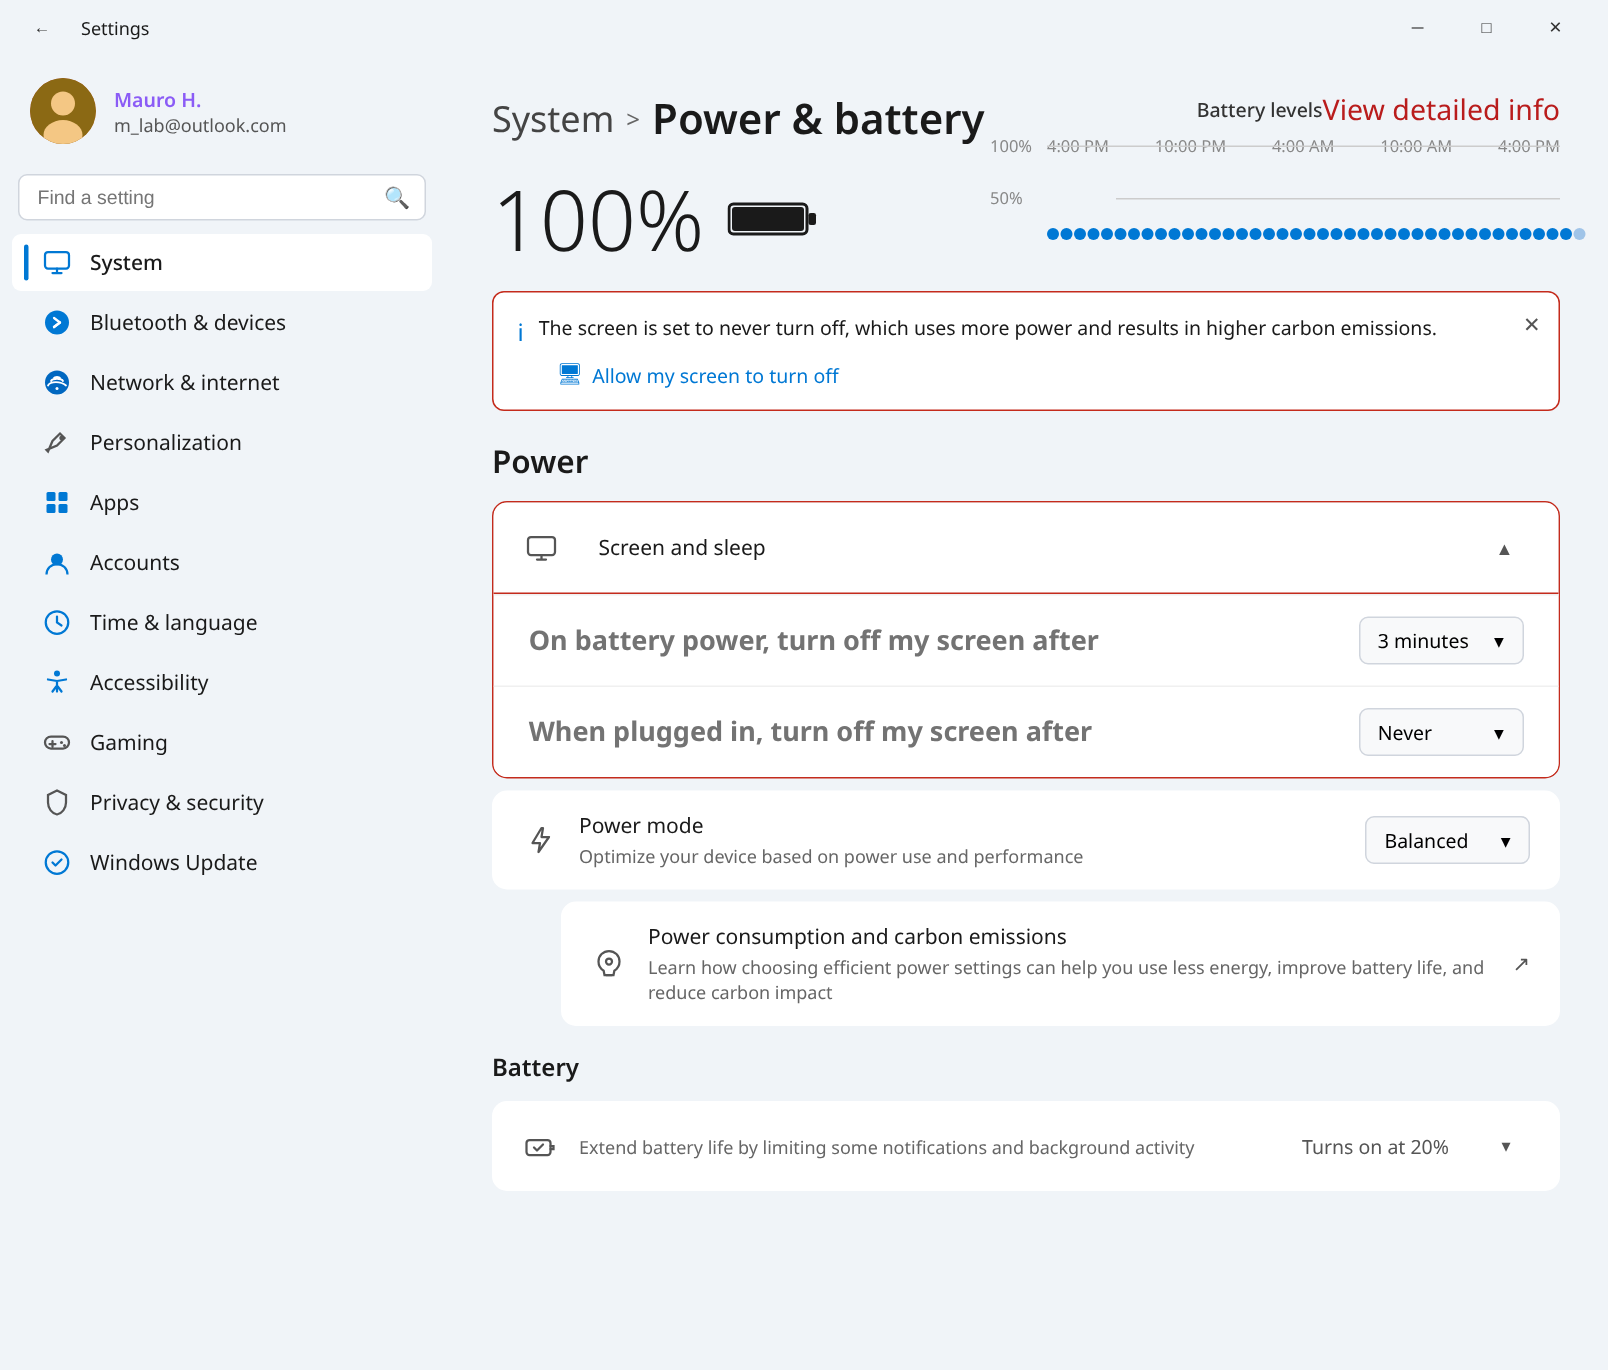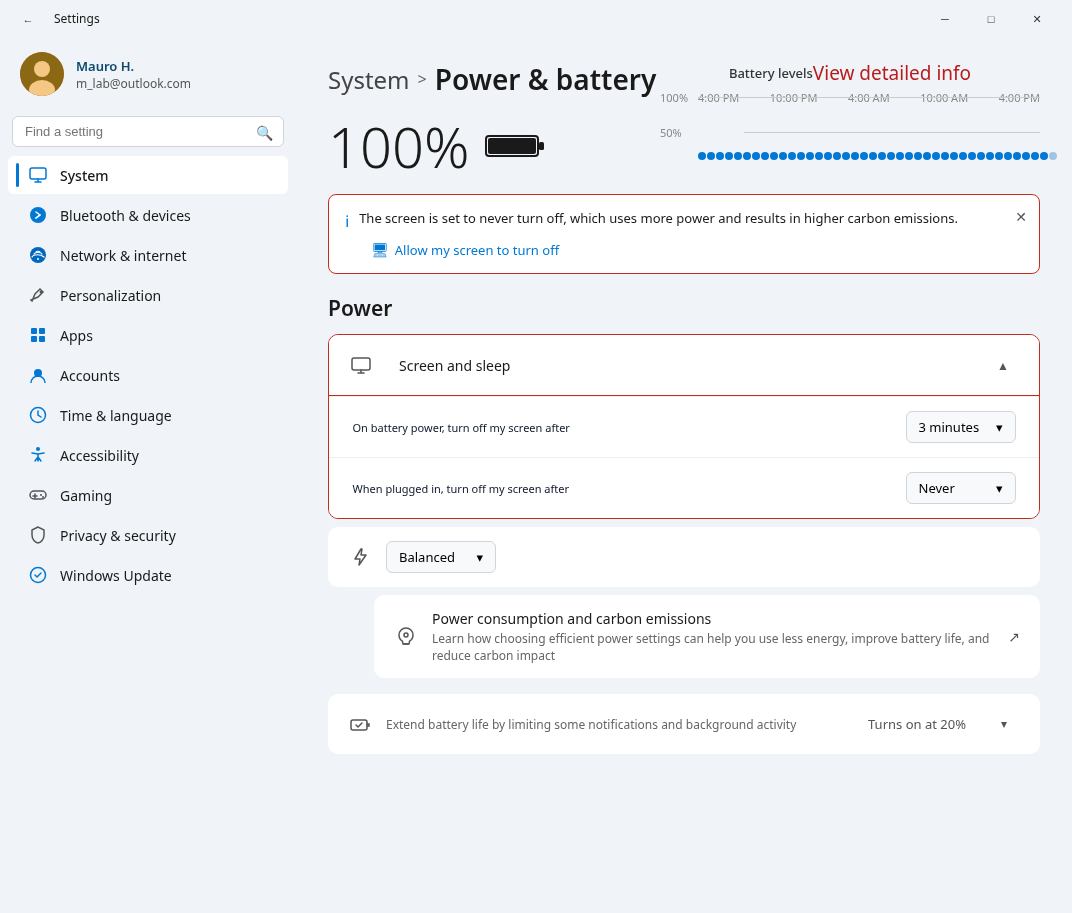--- a/index.html
+++ b/index.html
@@ -79,21 +79,21 @@
       display: flex;
       align-items: center;
       justify-content: center;
       font-size: 20px;
       color: white;
       flex-shrink: 0;
       overflow: hidden;
     }
     .avatar svg { width: 44px; height: 44px; }
     .user-info { display: flex; flex-direction: column; }
-    .user-name { font-size: 13px; font-weight: 600; color: #0c4a6e; }
+    .user-name { font-size: 13px; font-weight: 600; color: #8b5cf6; }
     .user-email { font-size: 12px; color: #555; }
 
     .search-box {
       margin: 0 12px 8px;
       position: relative;
     }
     .search-box input {
       width: 100%;
       padding: 7px 36px 7px 12px;
       border: 1px solid #d0d5dd;
@@ -170,21 +170,21 @@
     .breadcrumb-current {
       font-size: 28px;
       font-weight: 600;
       color: #1a1a1a;
     }
     .battery-chart-wrap {
       width: 380px;
     }
     .battery-chart-header {
       display: flex;
-      justify-content: center;
+      justify-content: flex-end;
       align-items: center;
       margin-bottom: 4px;
     }
     .battery-levels-label {
       font-size: 13px;
       color: #333;
       font-weight: 500;
     }
     .view-detailed-link {
       font-size: 19px;
@@ -374,21 +374,21 @@
       margin: 0 -1.5px -1.5px;
       background: #fff;
     }
     .sleep-option-row {
       display: flex;
       align-items: center;
       padding: 14px 24px;
       justify-content: space-between;
       border-top: 1px solid #f0f0f0;
     }
-    .sleep-option-label { font-size: 11px; color: #0f172a; }
+    .sleep-option-label { font-size: 18px; color: #737373; font-weight: bold; }
 
     .power-mode-card {
       background: #fff;
       border-radius: 10px;
       margin-bottom: 8px;
     }
     .power-consumption-card {
       background: #fff;
       border-radius: 10px;
       margin-bottom: 16px;
@@ -729,20 +729,24 @@
       </div>
     </div>
 
     <div class="power-mode-card">
       <div class="card-row">
         <div class="card-row-icon">
           <svg width="22" height="22" viewBox="0 0 22 22" fill="none">
             <path d="M12 3L6 13h5l-1 6 7-10h-5l1-6z" stroke="#555" stroke-width="1.5" fill="none" stroke-linejoin="round"></path>
           </svg>
         </div>
+        <div class="card-row-label">
+          <div>Power mode</div>
+          <div class="sub-label">Optimize your device based on power use and performance</div>
+        </div>
         <div class="dropdown-btn">
           <span>Balanced</span>
           <span>▾</span>
         </div>
       </div>
     </div>
 
     <div class="power-consumption-card">
       <div class="card-row">
         <div class="card-row-icon">
@@ -753,20 +757,21 @@
           </svg>
         </div>
         <div class="card-row-label">
           <div>Power consumption and carbon emissions</div>
           <div class="sub-label">Learn how choosing efficient power settings can help you use less energy, improve battery life, and reduce carbon impact</div>
         </div>
         <span class="card-external-link">↗</span>
       </div>
     </div>
 
+    <div class="battery-section-heading">Battery</div>
 
     <div class="battery-saver-card">
       <div class="battery-saver-row">
         <div class="battery-saver-icon">
           <svg width="22" height="22" viewBox="0 0 22 22" fill="none">
             <rect x="2" y="7" width="16" height="10" rx="2" stroke="#555" stroke-width="1.5" fill="none"></rect>
             <path d="M18 11h2v2h-2" stroke="#555" stroke-width="1.5" stroke-linecap="round"></path>
             <path d="M7 12l2 2 4-4" stroke="#555" stroke-width="1.5" stroke-linecap="round" stroke-linejoin="round"></path>
           </svg>
         </div>

